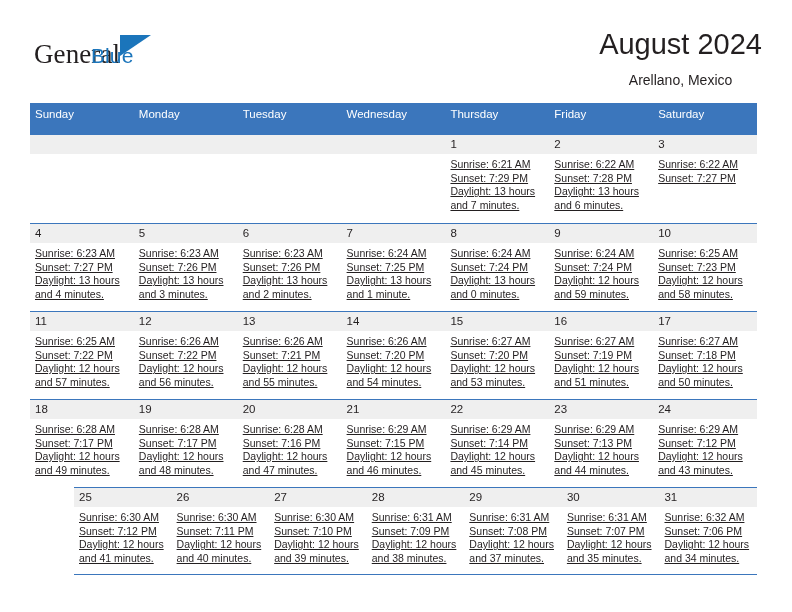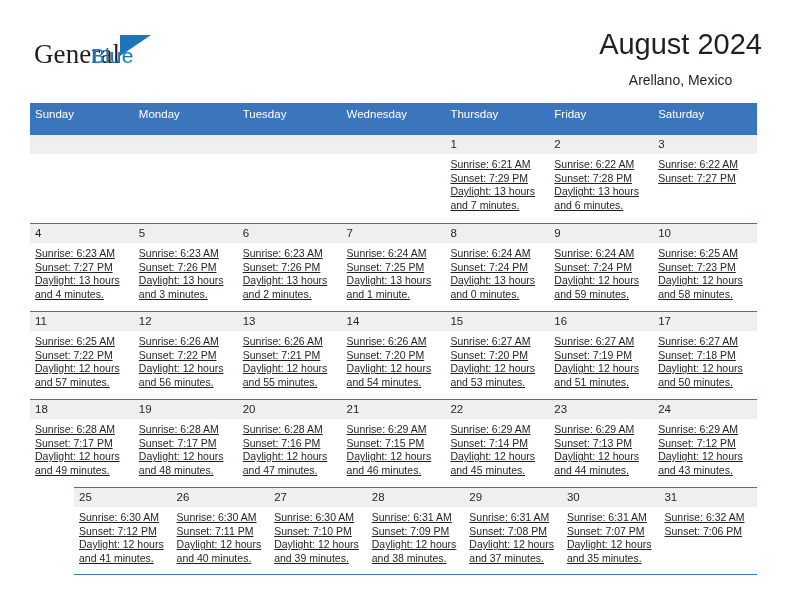--- a/index.html
+++ b/index.html
@@ -448,19 +448,20 @@
               <div>Sunrise: 6:31 AM</div>
               <div>Sunset: 7:07 PM</div>
               <div class="wrap">Daylight: 12 hours and 35 minutes.</div>
             </div>
           </div>
           <div class="day">
             <div class="daynum">31</div>
             <div class="info">
               <div>Sunrise: 6:32 AM</div>
               <div>Sunset: 7:06 PM</div>
+              <div class="wrap">Daylight: 12 hours and 34 minutes.</div>
             </div>
           </div>
         </div>
       </div>
   </div>
 
 </div>
 
 </body></html>

